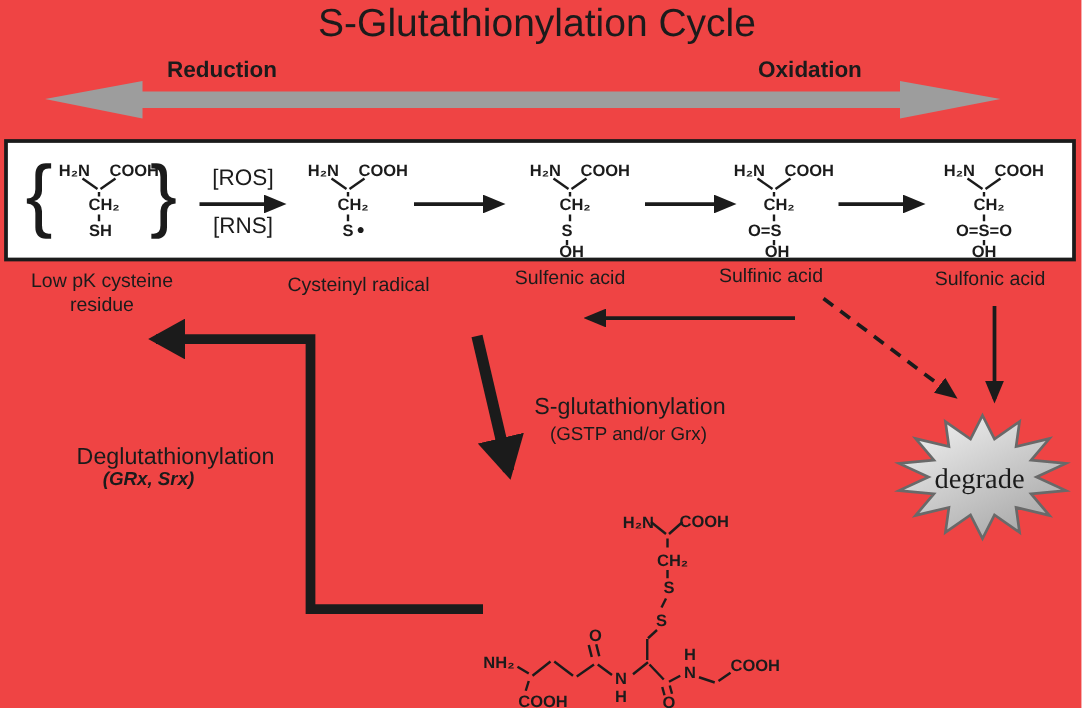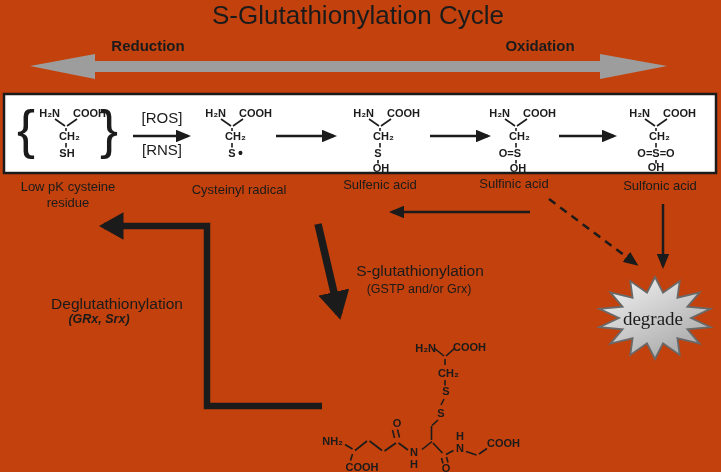--- a/index.html
+++ b/index.html
@@ -1,16 +1,16 @@
 <!DOCTYPE html>
 <html><head>
 <meta charset="utf-8">
 <style>
   html,body{margin:0;padding:0;background:#ffffff;}
-  .stage{position:relative;width:721px;height:472px;background:#c2410c;overflow:hidden;text-decoration:underline;}
+  .stage{position:relative;width:721px;height:472px;background:#ef4444;overflow:hidden;text-decoration:underline;}
   svg text{font-family:"Liberation Sans",sans-serif;fill:#1b1b1b;}
   .title{font-size:26px;}
   .dir{font-size:15px;font-weight:700;}
   .cond{font-size:15px;}
   .chem{font-size:11px;font-weight:700;}
   .dot{font-size:14px;font-weight:700;}
   .name{font-size:13px;}
   .pw{font-size:15.5px;}
   .enz-it{font-size:12.5px;font-style:italic;font-weight:600;}
   .enz{font-size:12.5px;}

